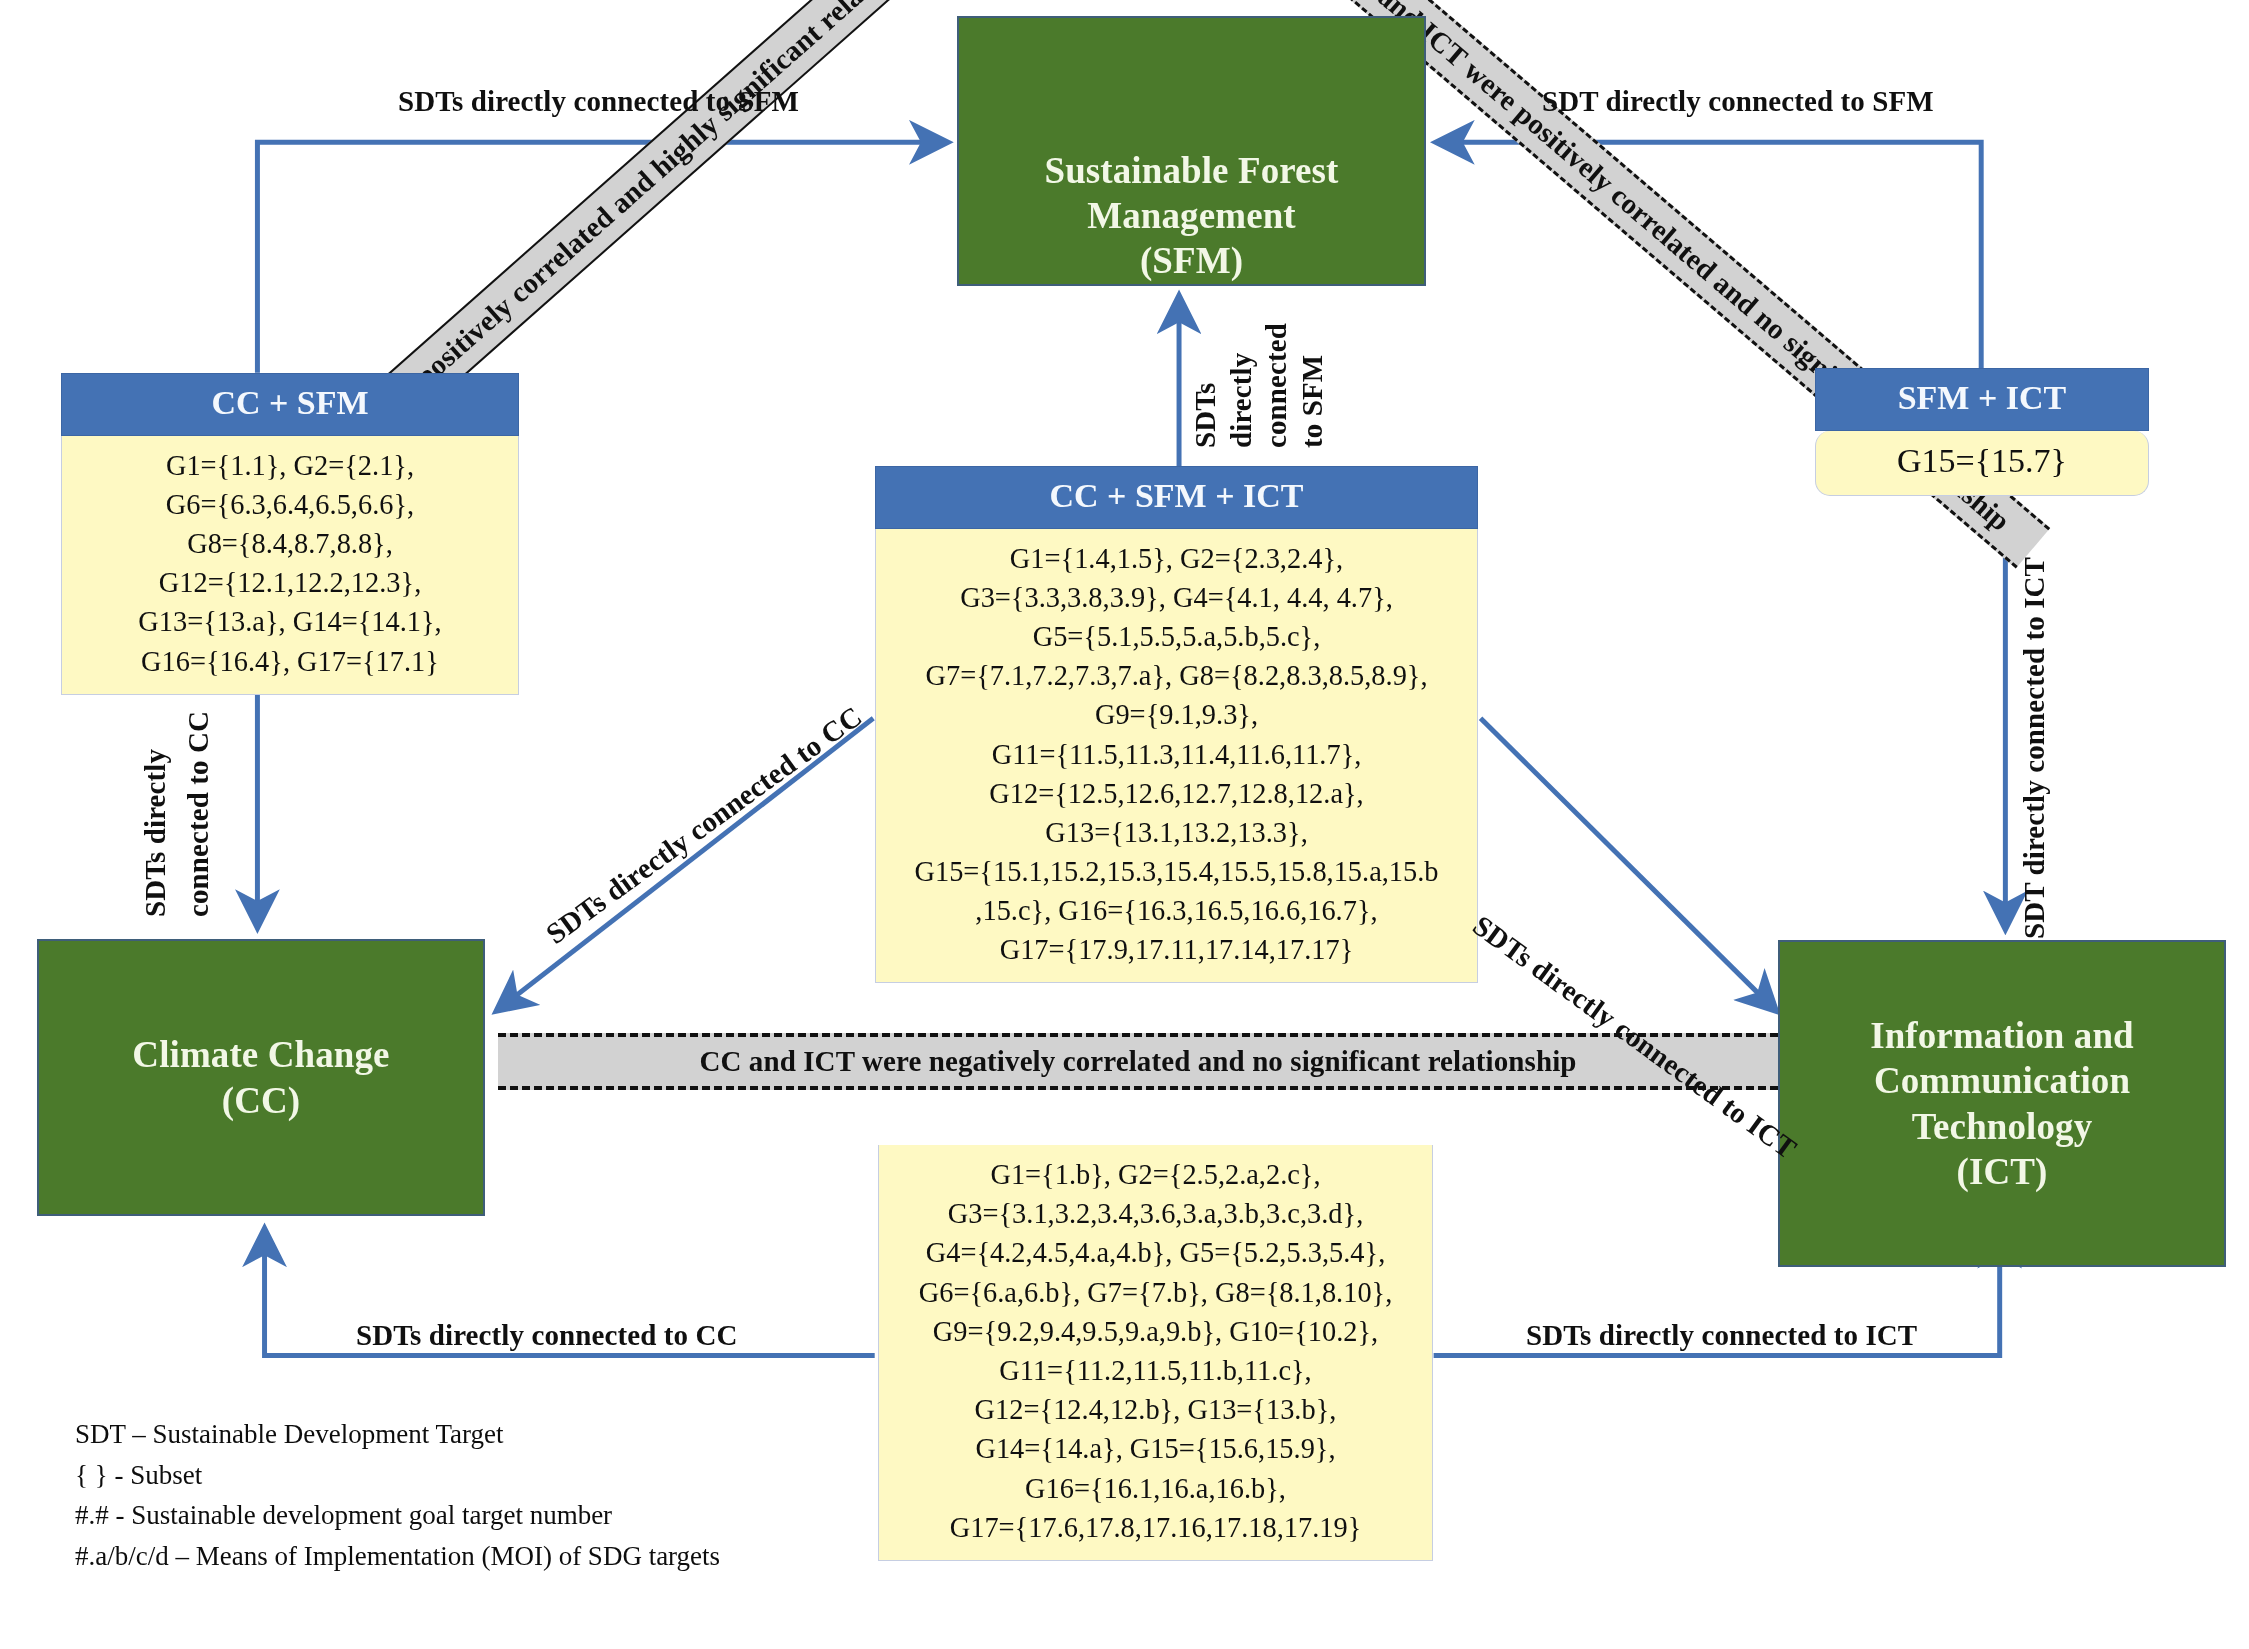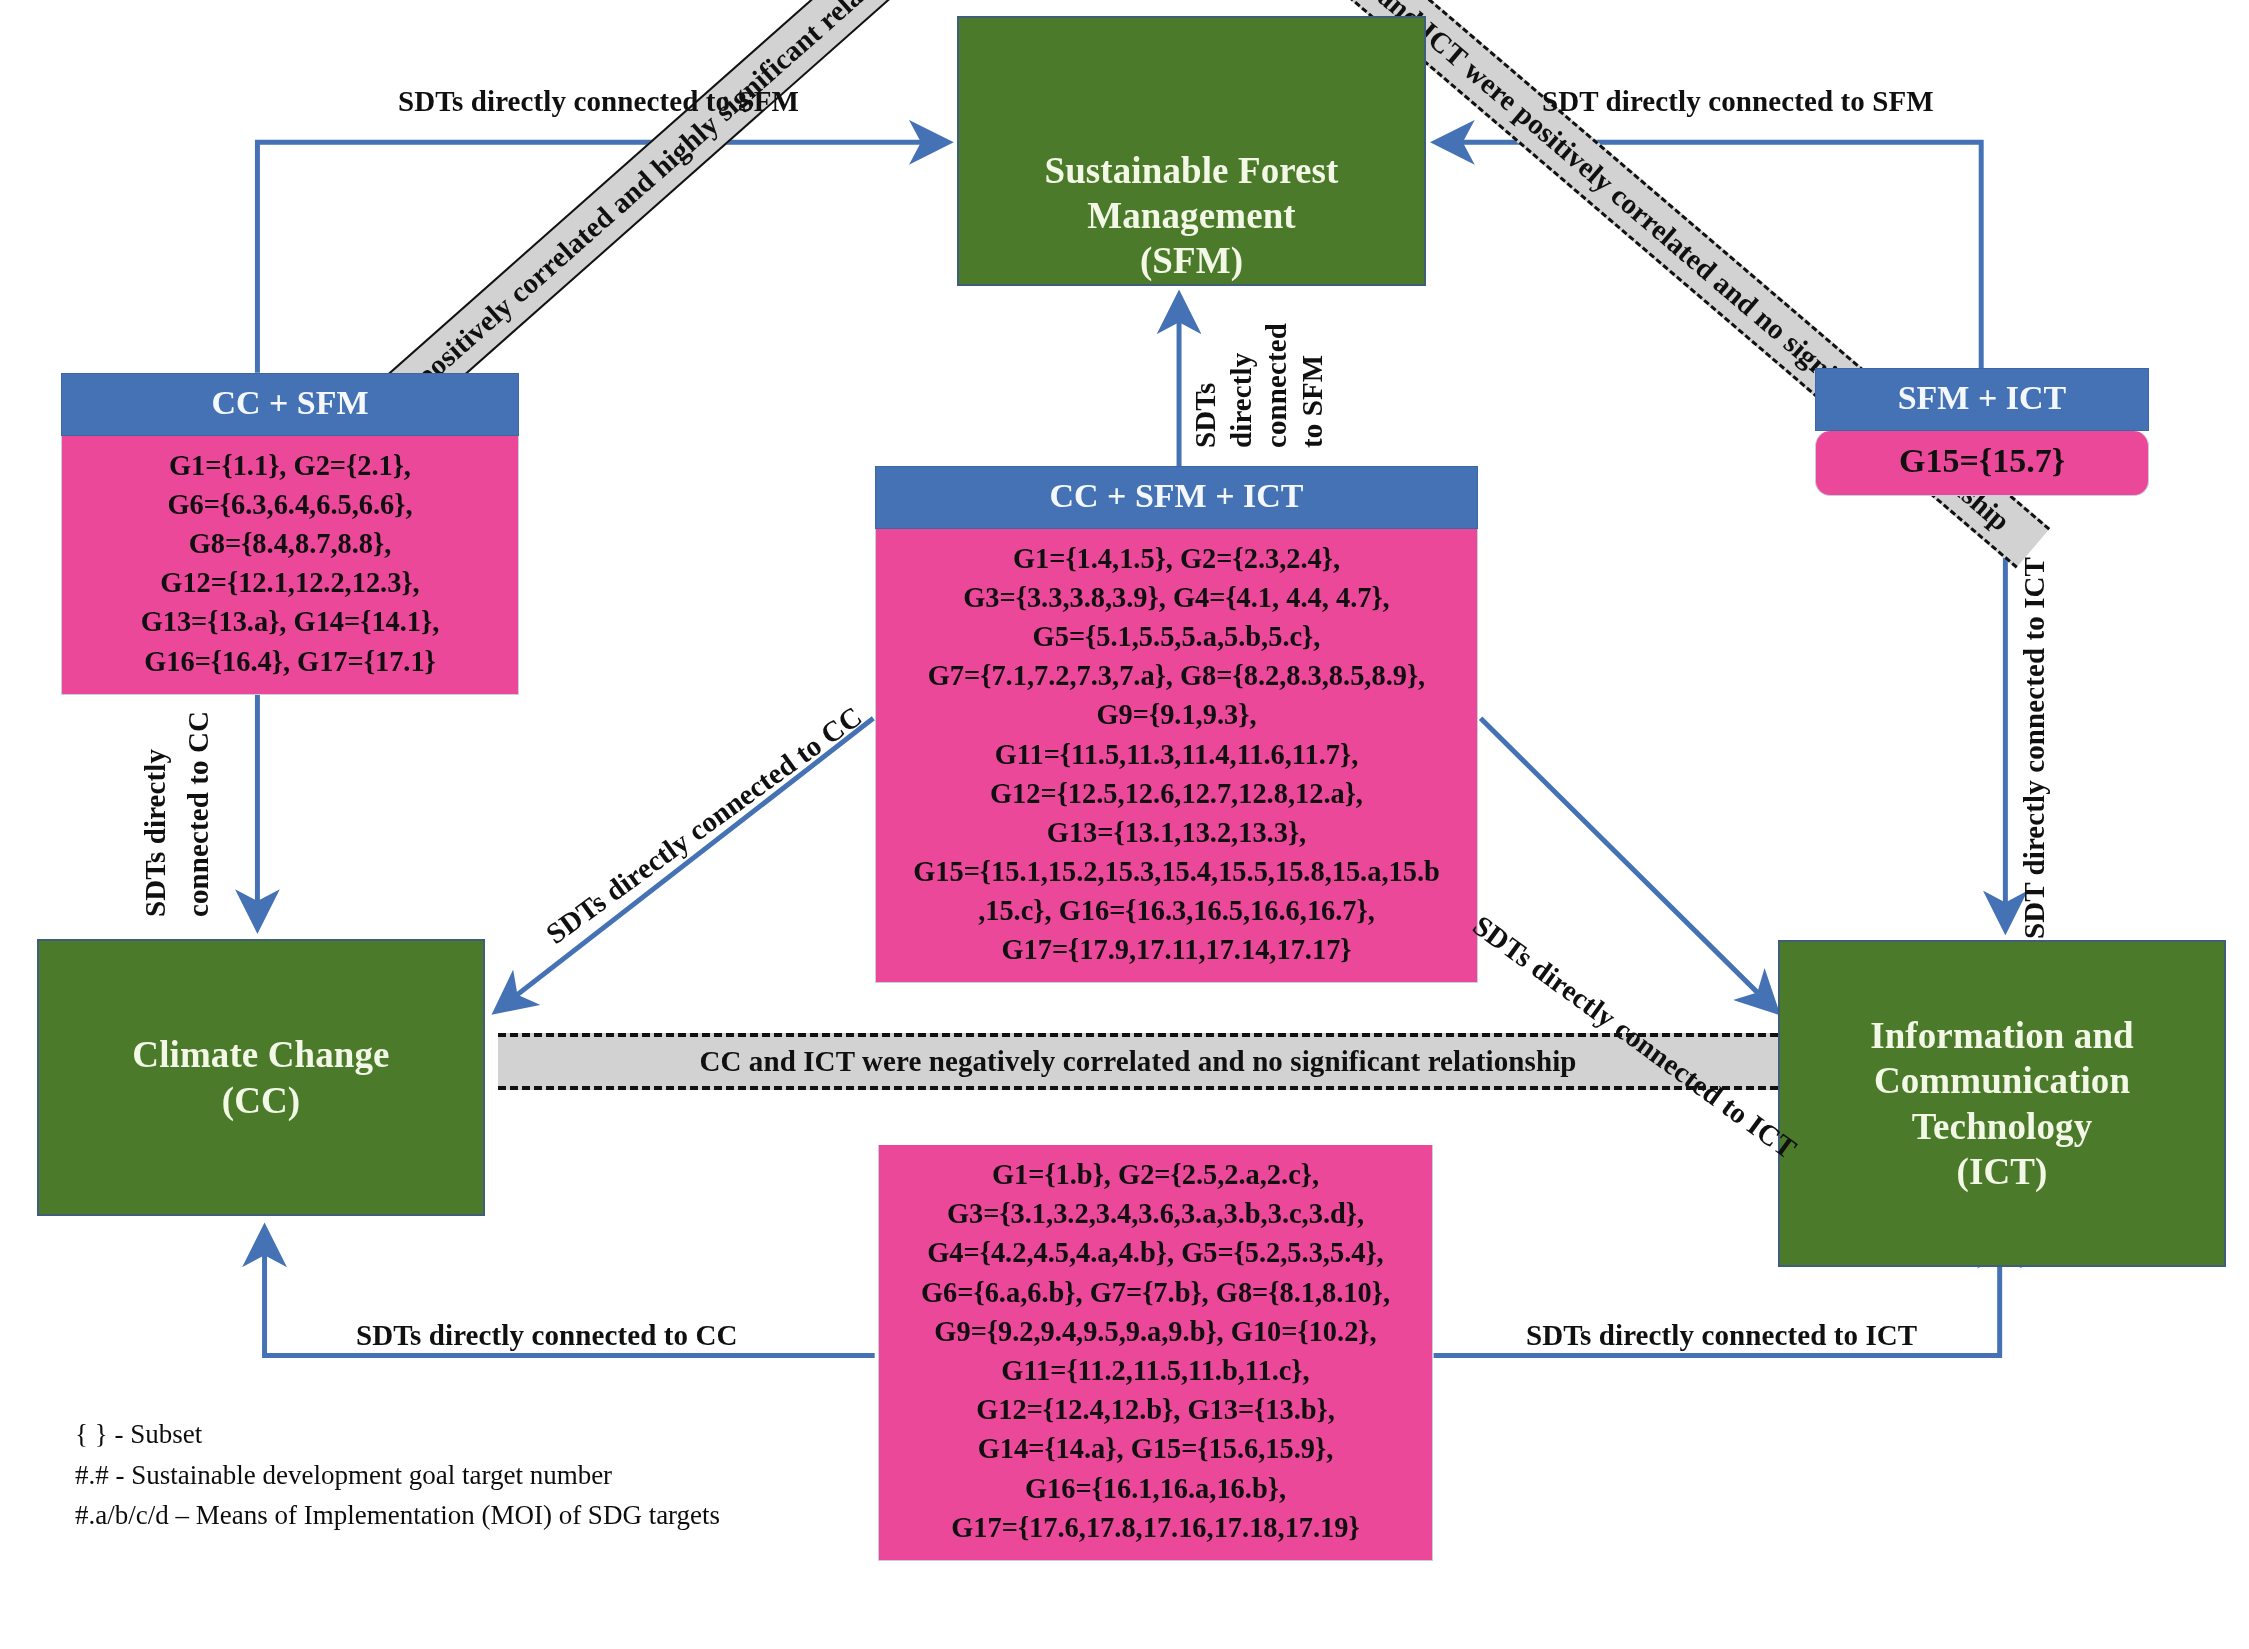--- a/index.html
+++ b/index.html
@@ -15,23 +15,23 @@
         font-size:37px;letter-spacing:0.1px;box-sizing:border-box;}
   #node-sfm{left:957px;top:15.6px;width:469px;height:270px;align-items:flex-end;}
   #node-cc {left:37px;  top:939px;width:448px;height:277px;}
   #node-ict{left:1778px;top:940px;width:448px;height:327px;}
 
   
   .setbox{position:absolute;box-sizing:border-box;}
   .setbox .hd{background:#4472B4;color:#F4F8FD;font-weight:bold;
         text-align:center;font-size:34px;line-height:1.28;padding:7.1px 2.8px 10px;
         border:0.7px solid #3C66A4;box-sizing:border-box;}
-  .setbox .bd{background:#ec4899;border:0.7px solid #C6CEE2;border-top:none;
+  .setbox .bd{background:#fef9c3;border:0.7px solid #C6CEE2;border-top:none;
         text-align:center;font-size:28.4px;line-height:1.38;
-        padding:10px 7.1px 12.8px;box-sizing:border-box;color:#101010;font-weight:bold;}
+        padding:10px 7.1px 12.8px;box-sizing:border-box;color:#101010;}
   .setbox .bd div{white-space:nowrap;}
   #box-ccsfm  {left:61px;  top:373px;  width:458px;}
   #box-ccsfmict{left:875px;top:466px; width:603px;}
   #box-sfmict {left:1815px;top:368px;  width:334px;}
   #box-ictcc  {left:878px;top:1145px; width:555px;}
   #box-sfmict .bd{font-size:34px;padding:7.1px 5.7px 10px;border-radius:15px;}
 
   
   .band{position:absolute;background:#D2D2D2;display:flex;align-items:center;
         justify-content:center;box-sizing:border-box;font-weight:bold;
@@ -198,20 +198,21 @@
   <div class="elabel rot90" id="lbl-sdt-ict-v">SDT directly connected to ICT</div>
 
   <div class="elabel" id="lbl-sdts-cc-bot">SDTs directly connected to CC</div>
   <div class="elabel" id="lbl-sdts-ict-bot">SDTs directly connected to ICT</div>
 
   <div class="elabel" id="lbl-diag-cc">SDTs directly connected to CC</div>
   <div class="elabel" id="lbl-diag-ict">SDTs directly connected to ICT</div>
 
   <div id="legend">
     <ul>
+      <li>SDT – Sustainable Development Target</li>
       <li>{ } - Subset</li>
       <li>#.# - Sustainable development goal target number</li>
       <li>#.a/b/c/d – Means of Implementation (MOI) of SDG targets</li>
     </ul>
   </div>
 
 </div>
 
 
 </body></html>

